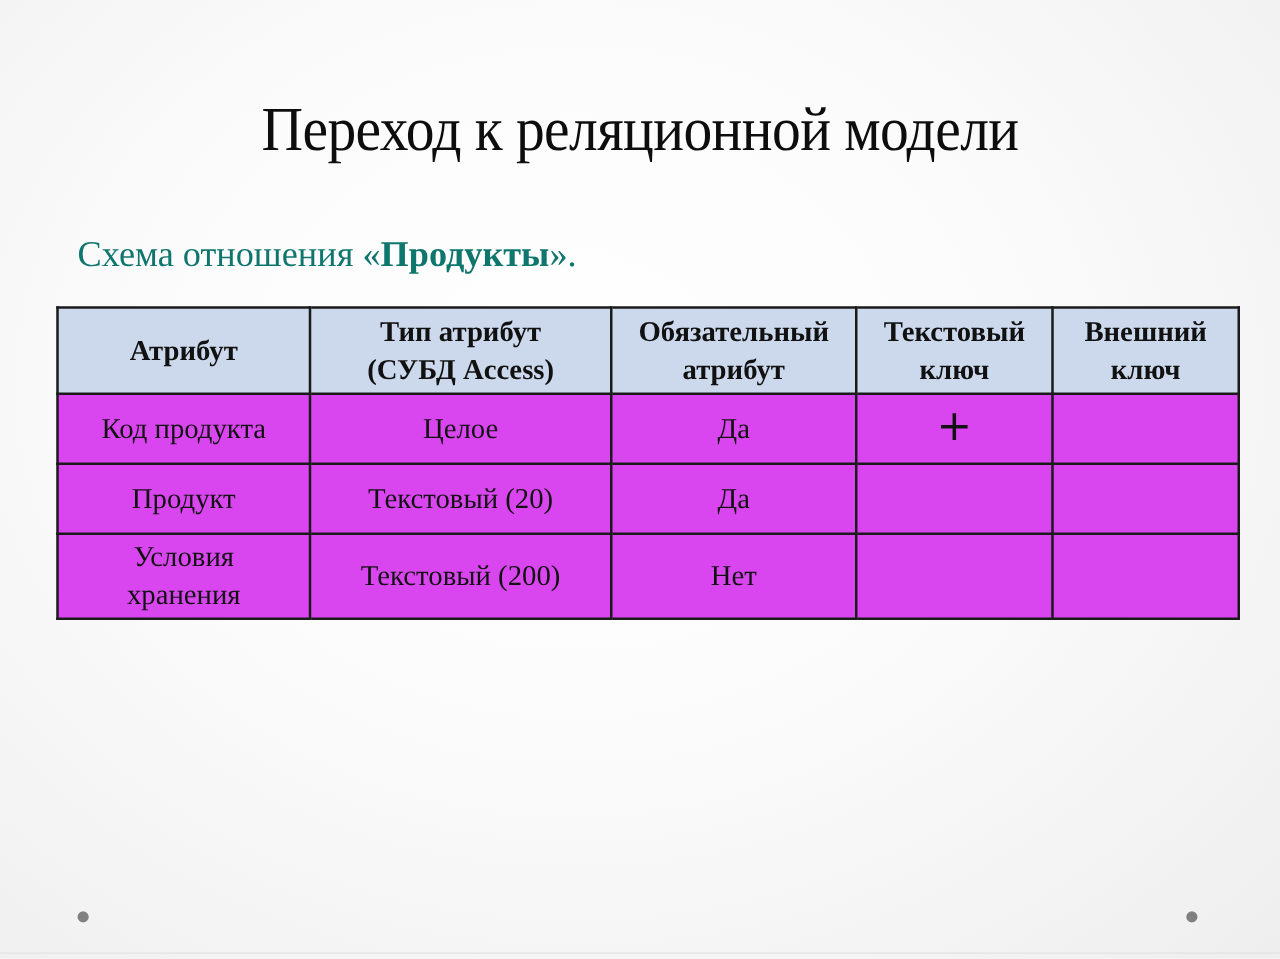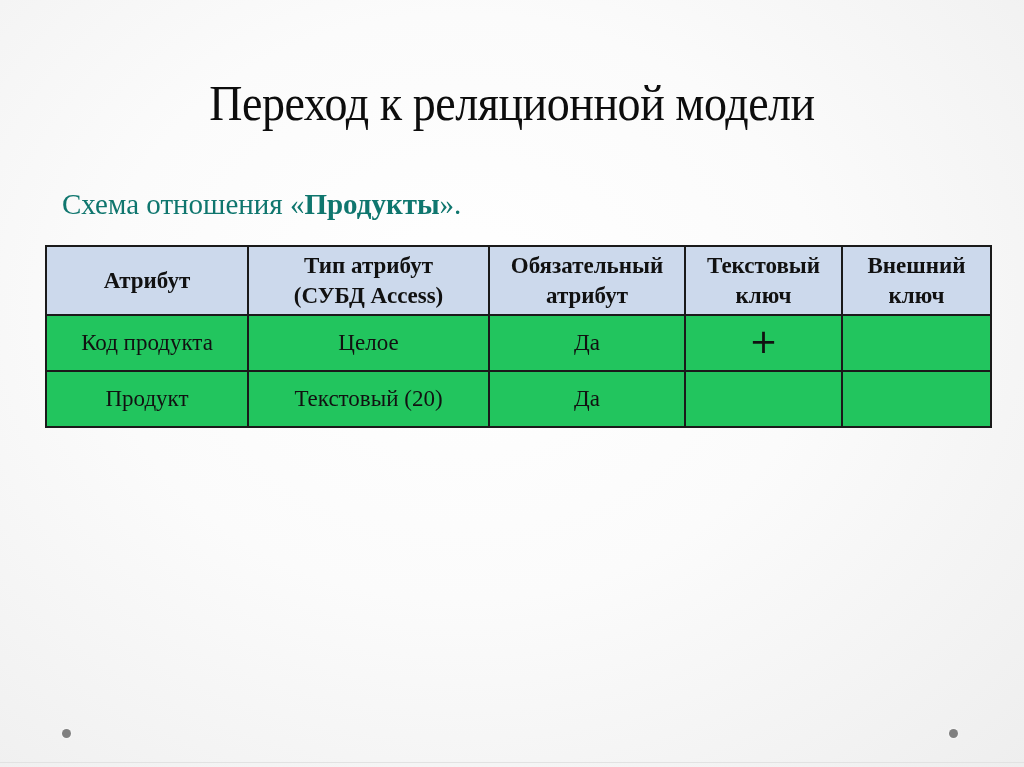--- a/index.html
+++ b/index.html
@@ -54,21 +54,21 @@
       font-size: 23px;
       line-height: 30px;
     }
     .schema-table th {
       background: #ccd9ec;
       font-weight: bold;
       height: 67px;
       color: #111;
     }
     .schema-table td {
-      background: #22c55e;
+      background: #d946ef;
       height: 54px;
       font-weight: normal;
     }
     .schema-table tr.tall td { height: 66px; }
     .col-1 { width: 202px; }
     .col-2 { width: 241px; }
     .col-3 { width: 196px; }
     .col-4 { width: 157px; }
     .col-5 { width: 149px; }
     .plus-mark {
@@ -128,18 +128,25 @@
       <td><span class="plus-mark">+</span></td>
       <td></td>
     </tr>
     <tr>
       <td>Продукт</td>
       <td>Текстовый (20)</td>
       <td>Да</td>
       <td></td>
       <td></td>
     </tr>
+    <tr class="tall">
+      <td><span>Условия</span><br><span>хранения</span></td>
+      <td>Текстовый (200)</td>
+      <td>Нет</td>
+      <td></td>
+      <td></td>
+    </tr>
   </tbody>
 </table>
 
 <div class="nav-dot left"></div>
 <div class="nav-dot right"></div>
 <div class="bottom-line"></div>
 
 </body></html>

